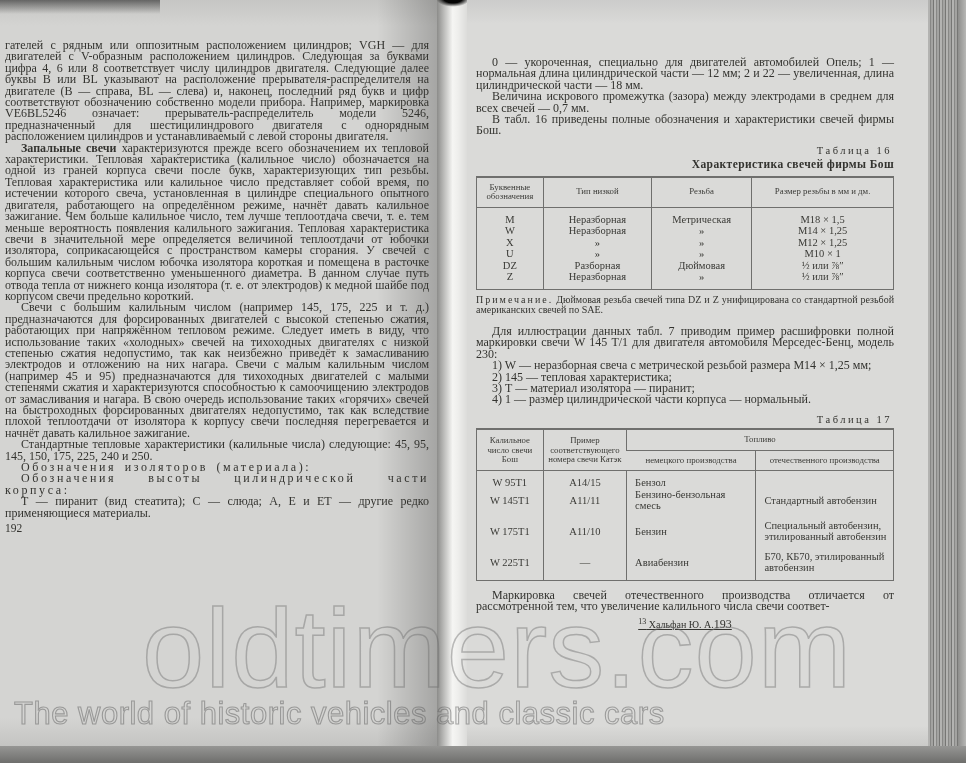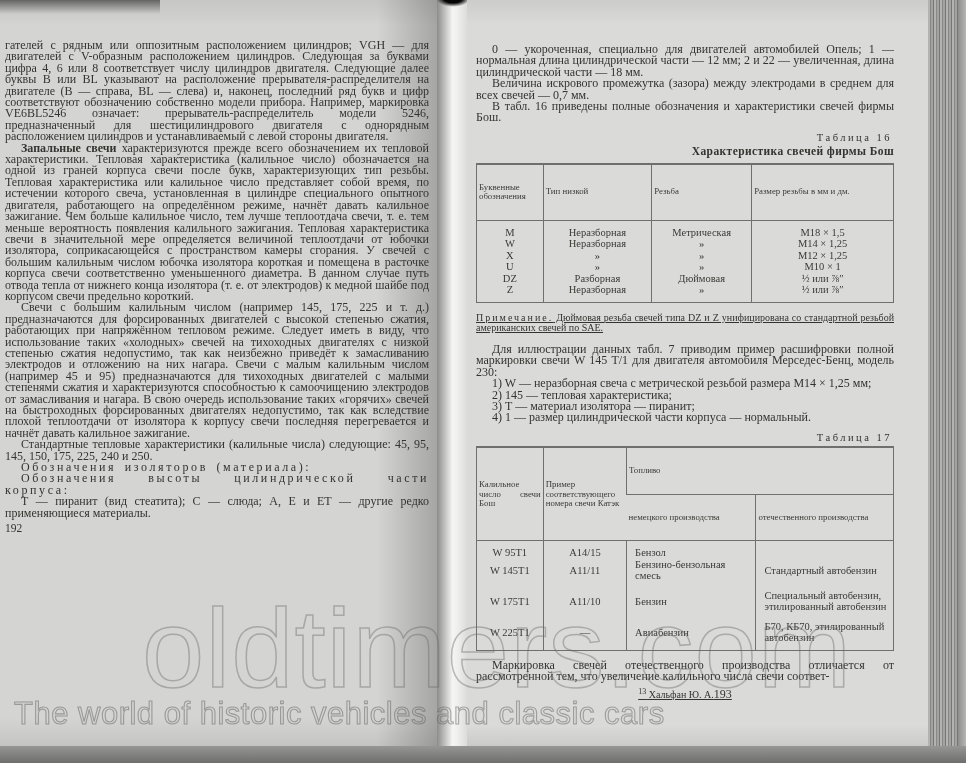--- a/index.html
+++ b/index.html
@@ -52,47 +52,47 @@
     position:absolute;left:0;top:746px;width:966px;height:17px;
     background:linear-gradient(to bottom,#969694,#6e6e6c);
   }
 
   
   .lp-text{
     position:absolute;left:5px;top:40px;width:424px;
     font-size:12px;line-height:11.4px;color:#33332f;text-align:justify;
   }
   .rp-text{
-    position:absolute;left:476px;top:44px;width:418px;
+    position:absolute;left:476px;top:57px;width:418px;
     font-size:12px;line-height:11.4px;color:#33332f;text-align:justify;
   }
   .p{margin:0;}
   .ind{text-indent:16px;}
   .sp{letter-spacing:2.6px;word-spacing:3px;}
   .pagenum{font-size:11.5px;margin-top:4px;}
   .tbl-label{text-align:right;letter-spacing:2.5px;font-size:10.5px;margin:8px 2px 3px 0;}
   .tbl-title{text-align:right;font-weight:bold;font-size:11.5px;letter-spacing:0.4px;margin:2px 0 5px 0;}
 
   table{border-collapse:collapse;width:100%;color:#3a3a36;}
   .btable{border:1px solid #6f6f6d;border-top:2px solid #6f6f6d;}
   .btable th{
-    font-weight:normal;font-size:8.8px;line-height:9.6px;
-    border-left:1px solid #6f6f6d;border-bottom:1px solid #6f6f6d;padding:18px 2px;
+    font-weight:normal;font-size:8.8px;line-height:9.6px;text-align:center;
+    border-left:1px solid #6f6f6d;border-bottom:1px solid #6f6f6d;padding:5px 2px;
   }
   .btable th:first-child{border-left:none;}
   .btable td{
     font-size:10.5px;line-height:11.5px;text-align:center;
     border-left:1px solid #6f6f6d;padding:0 2px;
   }
   .btable td:first-child{border-left:none;}
   .btable tr.first td{padding-top:6px;}
   .btable tr.last td{padding-bottom:6px;}
   .btable td.lft{text-align:left;padding-left:8px;}
   .gap td{padding-top:8px;}
-  .note{font-size:10px;line-height:10.6px;text-align:justify;text-decoration:underline;}
+  .note{font-size:10px;line-height:10.6px;margin-top:5px;text-align:justify;}
   .note .lead{letter-spacing:2px;}
   .sup{font-size:8px;vertical-align:super;}
   .footer-line{display:flex;justify-content:center;margin-top:3px;align-items:baseline;text-decoration:underline;}
   .sig{font-size:10px;}
 
   
   .wm-big{
     position:absolute;left:142px;top:584px;width:830px;
     font-family:"Liberation Sans", sans-serif;
     font-size:112px;font-weight:400;letter-spacing:1px;

